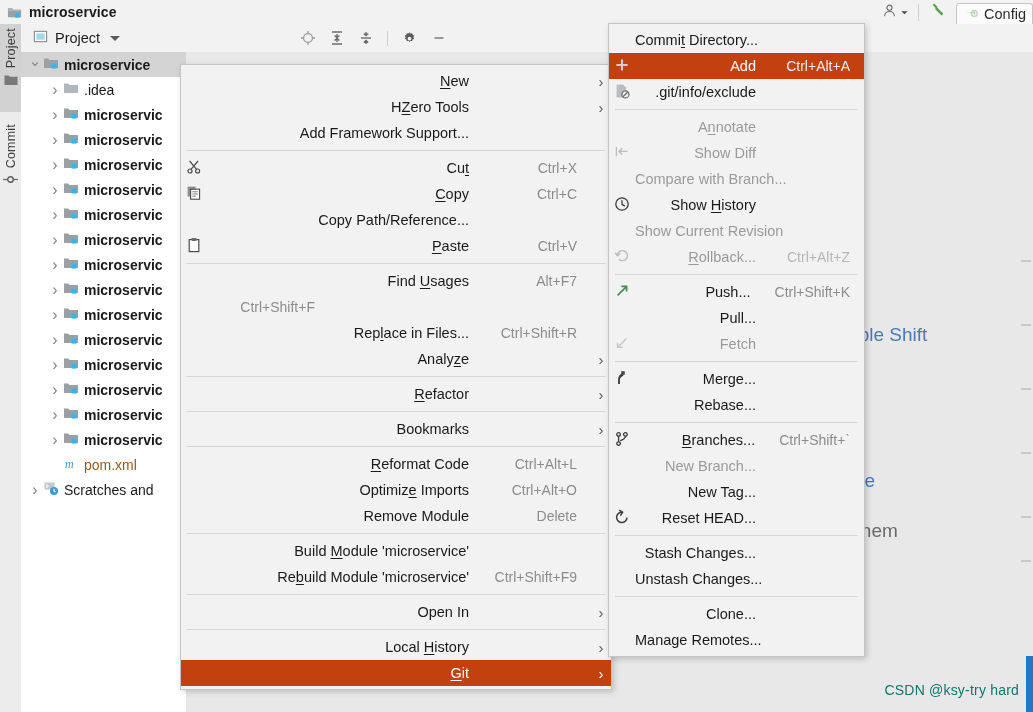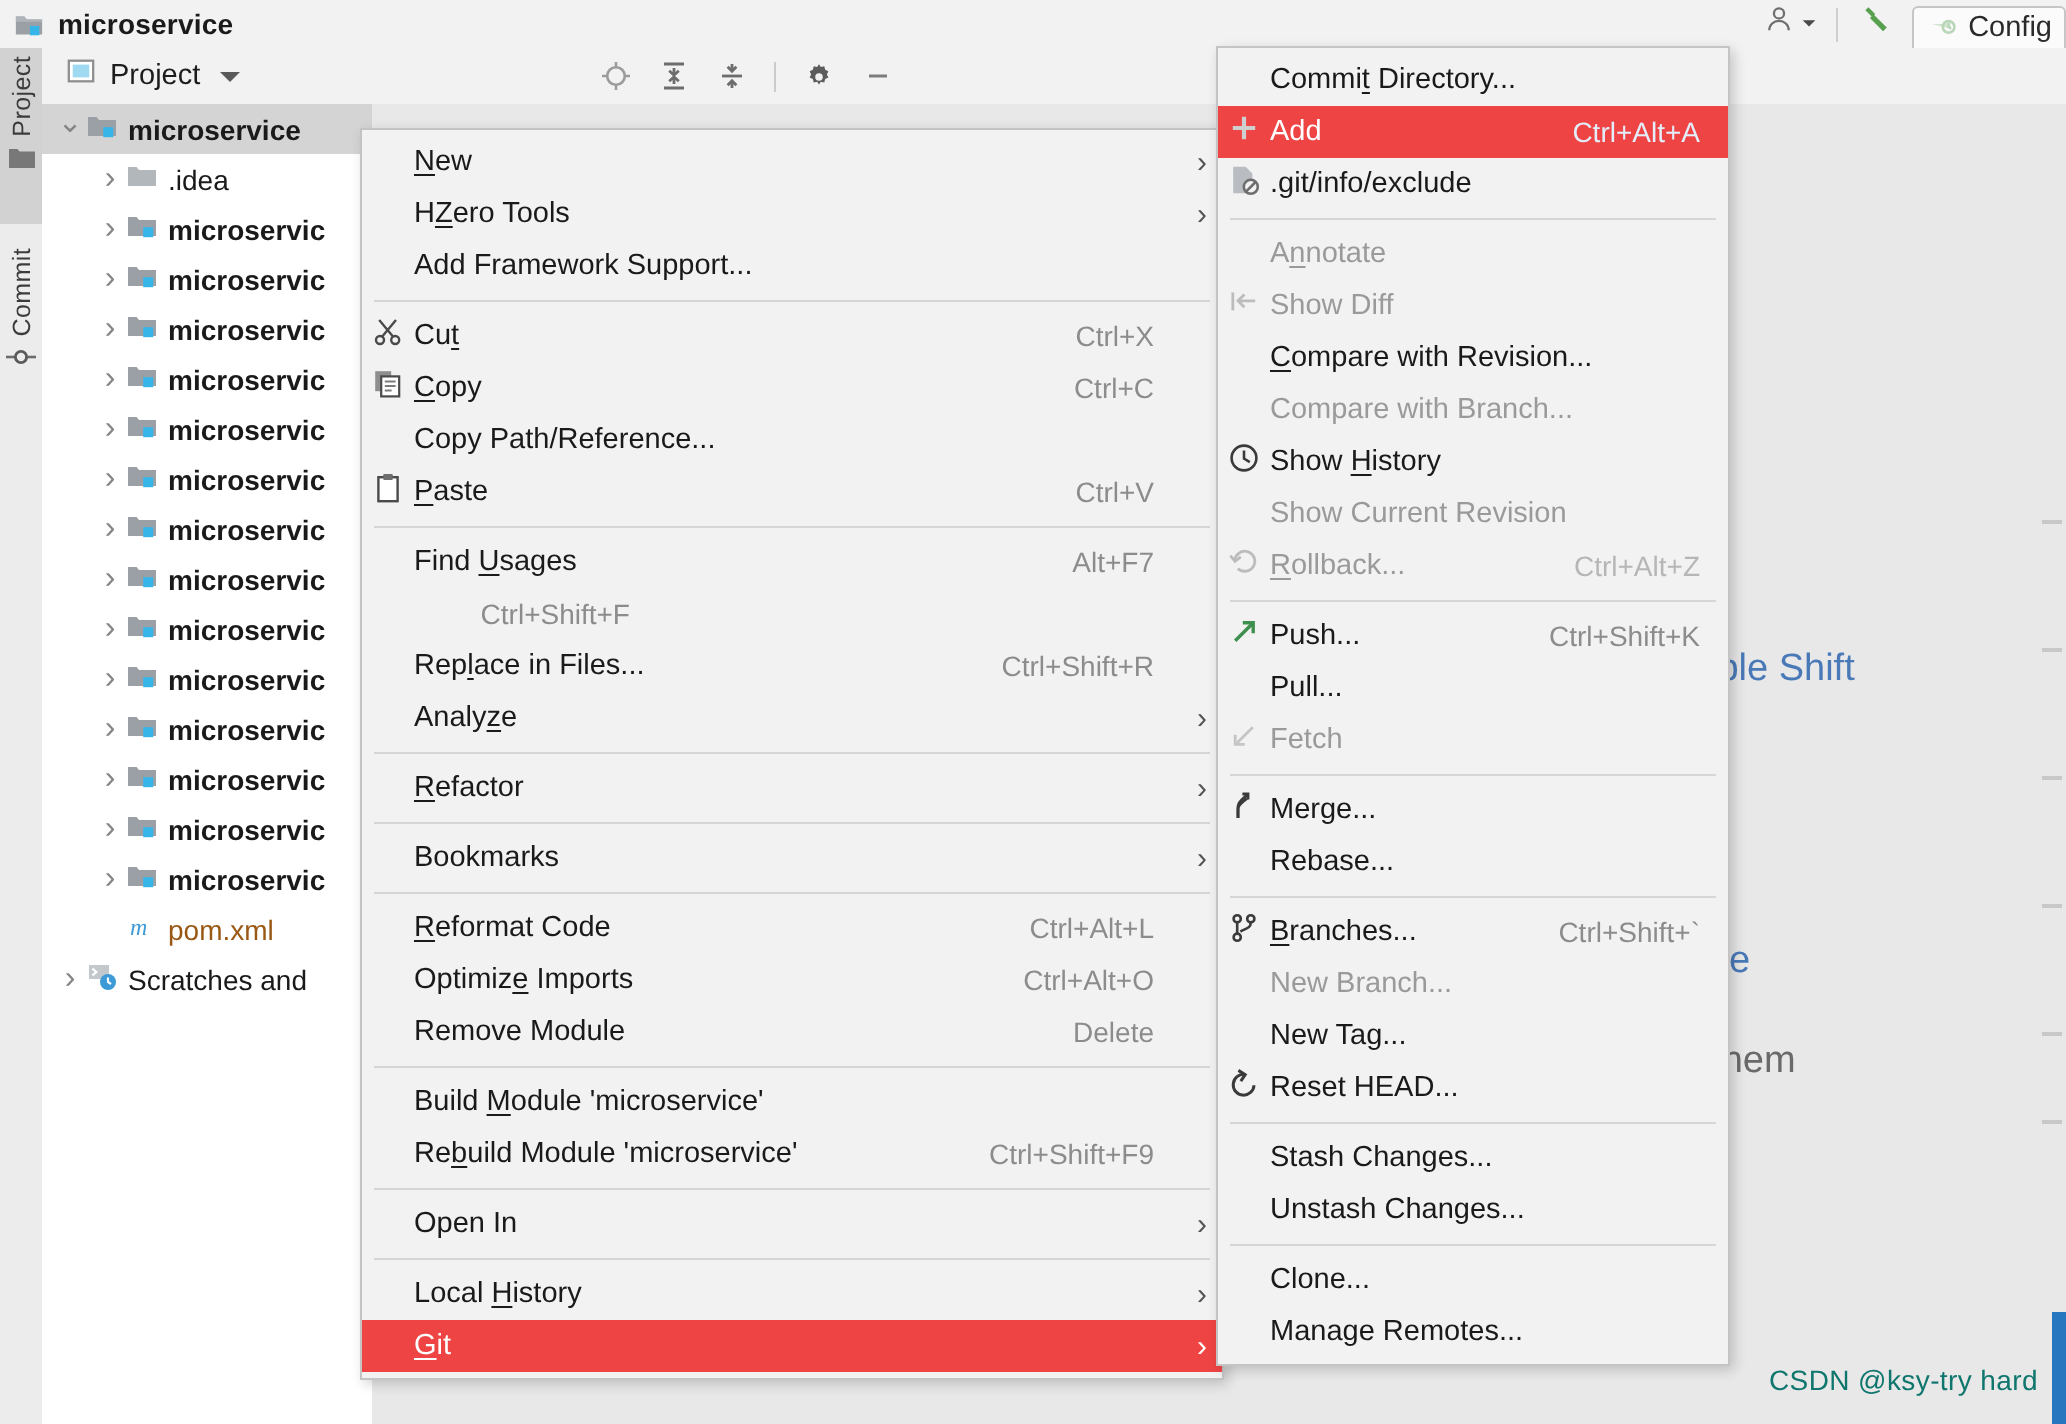--- a/index.html
+++ b/index.html
@@ -144,26 +144,26 @@
     height: 26px;
     display: flex; align-items: center;
     padding: 0 0 0 0;
     position: relative;
     white-space: nowrap;
   }
   .mi .mi-icon {
     width: 26px; flex: 0 0 26px;
     display: flex; align-items: center; justify-content: center;
   }
-  .mi .mi-label { flex: 1 1 auto; }
+  .mi .mi-label { flex: 1 1 auto; text-align: right; }
   .mi .mi-accel {
     color: #8c8c8c; font-size: 14px;
     padding-right: 14px; margin-left: 24px;
   }
-  .mi.sel { background: #ef4444; color: #ffffff; }
+  .mi.sel { background: #c2410c; color: #ffffff; }
   .mi.sel .mi-accel { color: #e4eefa; }
   .mi.dis { color: #9a9a9a; }
   .mi.dis .mi-accel { color: #b6b6b6; }
   .mi .arrow {
     width: 20px; flex: 0 0 20px;
     text-align: center; color: #555; font-size: 15px;
   }
   .mi.sel .arrow { color: #ffffff; }
   .sep { height: 1px; background: #d6d6d6; margin: 4px 6px; }
   .u { text-decoration: underline; text-underline-offset: 2px; }
@@ -720,25 +720,20 @@
       <div class="mi dis">
         <span class="mi-icon">
           <span><svg width="16" height="16" viewBox="0 0 16 16">
               <path d="M13.6 7.4H5.2M8.2 4.2L5 7.4l3.2 3.2" stroke="#bcbcbc" stroke-width="1.4" fill="none"></path>
               <path d="M2.4 3.2v9" stroke="#bcbcbc" stroke-width="1.4"></path>
             </svg></span>
         </span>
         <span class="mi-label">Show Diff</span>
         <span class="mi-accel"></span>
       </div>
-      <div class="mi">
-        <span class="mi-icon"></span>
-        <span class="mi-label"><span class="u">C</span>ompare with Revision...</span>
-        <span class="mi-accel"></span>
-      </div>
       <div class="mi dis">
         <span class="mi-icon"></span>
         <span class="mi-label">Compare with Branch...</span>
         <span class="mi-accel"></span>
       </div>
       <div class="mi">
         <span class="mi-icon">
           <span><svg width="16" height="16" viewBox="0 0 16 16">
               <circle cx="8" cy="8" r="6.2" fill="none" stroke="#3a3a3a" stroke-width="1.3"></circle>
               <path d="M8 4.3V8.3l2.9 1.8" stroke="#3a3a3a" stroke-width="1.3" fill="none"></path>

